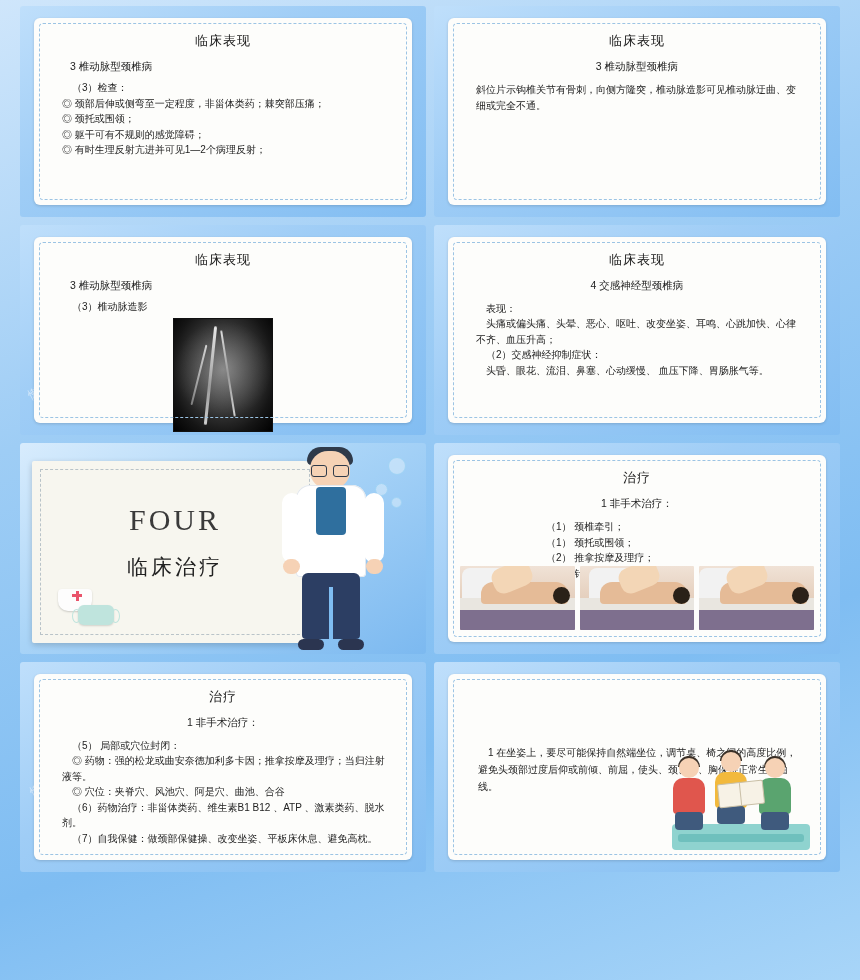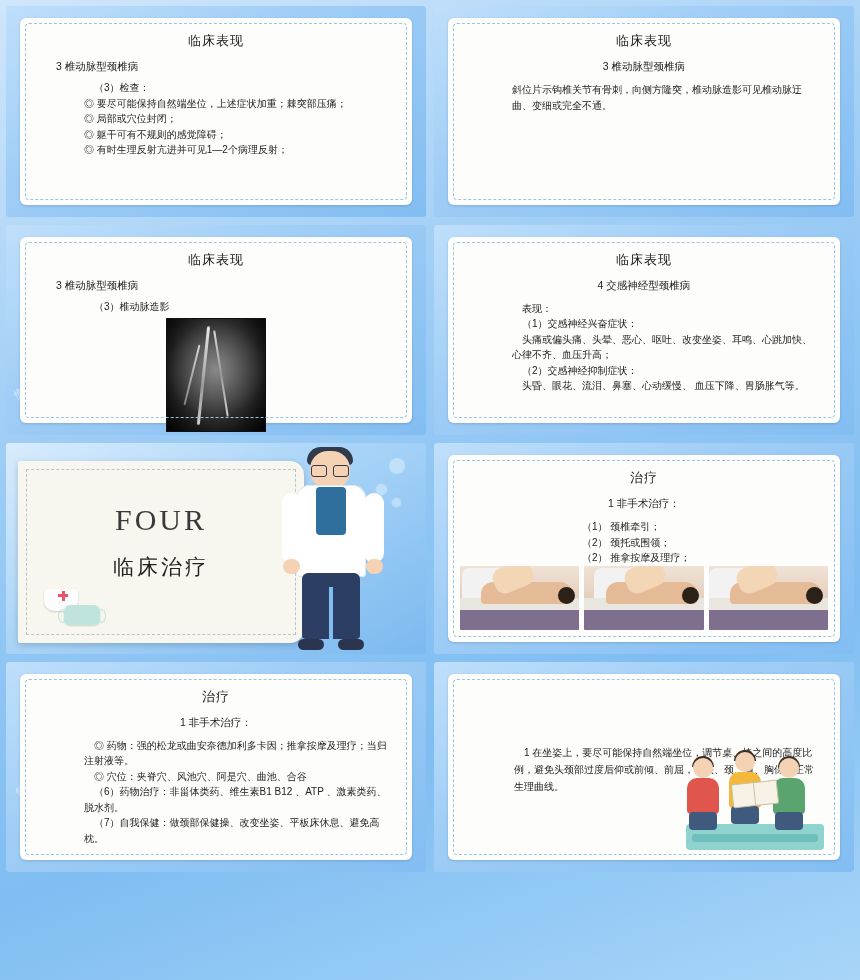--- a/index.html
+++ b/index.html
@@ -13,21 +13,21 @@
     font-family: "Liberation Sans", sans-serif;
     overflow: hidden;
   }
   .deck {
     width: 860px;
     height: 878px;
     display: grid;
     grid-template-columns: 1fr 1fr;
     grid-template-rows: repeat(4, 1fr);
     gap: 8px;
-    padding: 6px 6px;
+    padding: 6px 20px;
     box-sizing: border-box;
   }
   .slide {
     position: relative;
     background: linear-gradient(150deg, #bfdffb 0%, #9fcdf6 40%, #82bdf2 100%);
     border-radius: 3px;
     overflow: hidden;
     box-sizing: border-box;
   }
   .card {
@@ -68,21 +68,21 @@
     color: #222;
     margin: 0 0 6px 0;
     padding-left: 26px;
   }
   .body-text {
     font-size: 10px;
     color: #222;
     line-height: 1.55;
     padding: 0 14px 0 18px;
   }
-  .body-text .ln { display: block; white-space: pre-wrap; margin-left: 36px; }
+  .body-text .ln { display: block; white-space: pre-wrap; }
   .indent1 { text-indent: 1em; }
   .center-img-wrap {
     display: flex;
     justify-content: center;
     margin-top: 4px;
   }
   .angio {
     width: 98px;
     height: 112px;
     background:
@@ -477,22 +477,22 @@
 
 <div class="deck">
 
   <div class="slide">
     <div class="wm" style="left:120px; top:92px;">懒人图库</div>
     <div class="card">
       <div class="s-title">临床表现</div>
       <div class="s-sub-left">3 椎动脉型颈椎病</div>
       <div class="body-text">
         <span class="ln indent1">（3）检查：</span>
-        <span class="ln">◎ 要尽可能保持自然端坐位，上述症状加重；棘突部压痛；</span>
-        <span class="ln">◎ 局部或穴位封闭；</span>
+        <span class="ln">◎ 颈部后伸或侧弯至一定程度，非甾体类药；棘突部压痛；</span>
+        <span class="ln">◎ 颈托或围领；</span>
         <span class="ln">◎ 躯干可有不规则的感觉障碍；</span>
         <span class="ln">◎ 有时生理反射亢进并可见1—2个病理反射；</span>
       </div>
     </div>
   </div>
 
   <div class="slide">
     <div class="wm r" style="right:60px; top:80px;">懒人图库</div>
     <div class="card">
       <div class="s-title">临床表现</div>
@@ -520,21 +520,20 @@
     </div>
   </div>
 
   <div class="slide">
     <div class="wm r" style="right:30px; top:110px;">懒人图库</div>
     <div class="card">
       <div class="s-title">临床表现</div>
       <div class="s-sub">4 交感神经型颈椎病</div>
       <div class="body-text">
         <span class="ln indent1">表现：</span>
-        <span class="ln indent1">（1）交感神经兴奋症状：</span>
         <span class="ln">　头痛或偏头痛、头晕、恶心、呕吐、改变坐姿、耳鸣、心跳加快、心律不齐、血压升高；</span>
         <span class="ln indent1">（2）交感神经抑制症状：</span>
         <span class="ln">　头昏、眼花、流泪、鼻塞、心动缓慢、 血压下降、胃肠胀气等。</span>
       </div>
     </div>
   </div>
 
   <div class="slide section-slide">
     <div class="section-card">
       <div class="section-en">FOUR</div>
@@ -562,21 +561,21 @@
       <div class="doc-shoe-r"></div>
     </div>
   </div>
 
   <div class="slide">
     <div class="card">
       <div class="s-title">治疗</div>
       <div class="s-sub">1 非手术治疗：</div>
       <div class="body-text" style="padding-left:88px;">
         <span class="ln">（1） 颈椎牵引；</span>
-        <span class="ln">（2） 颈托或围领；</span>
+        <span class="ln">（1） 颈托或围领；</span>
         <span class="ln">（2） 推拿按摩及理疗；</span>
         <span class="ln">（4） 针灸疗法；</span>
       </div>
       <div class="photo-row">
         <div class="photo">
           <div class="therapist"></div>
           <div class="table"></div>
           <div class="towel"></div>
           <div class="back"></div>
           <div class="head"></div>
@@ -601,20 +600,21 @@
       </div>
     </div>
   </div>
 
   <div class="slide">
     <div class="wm r" style="left:8px; top:110px;">懒人图库</div>
     <div class="card">
       <div class="s-title">治疗</div>
       <div class="s-sub">1 非手术治疗：</div>
       <div class="body-text">
+        <span class="ln indent1">（5） 局部或穴位封闭：</span>
         <span class="ln">　◎ 药物：强的松龙或曲安奈德加利多卡因；推拿按摩及理疗；当归注射液等。</span>
         <span class="ln">　◎ 穴位：夹脊穴、风池穴、阿是穴、曲池、合谷</span>
         <span class="ln indent1">（6）药物治疗：非甾体类药、维生素B1 B12 、ATP 、激素类药、脱水剂。</span>
         <span class="ln indent1">（7）自我保健：做颈部保健操、改变坐姿、平板床休息、避免高枕。</span>
       </div>
     </div>
   </div>
 
   <div class="slide">
     <div class="wm r" style="right:24px; top:96px;">懒人图库</div>

